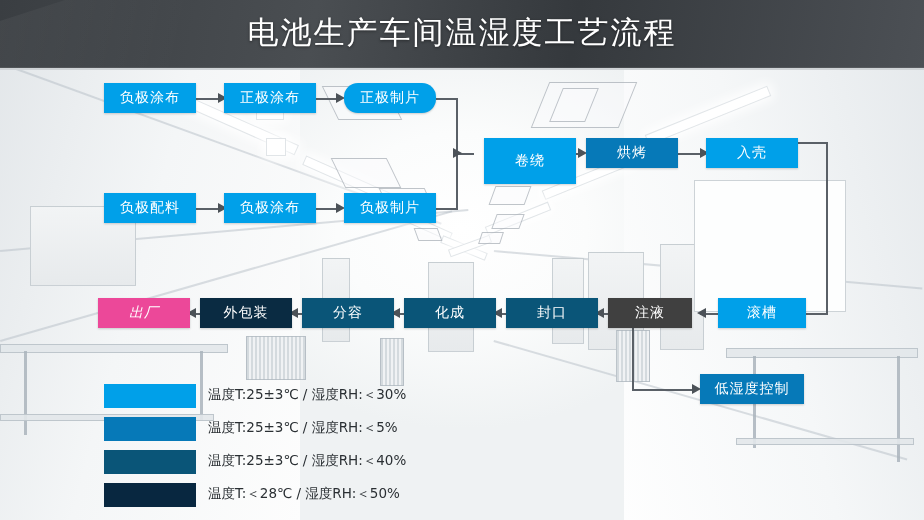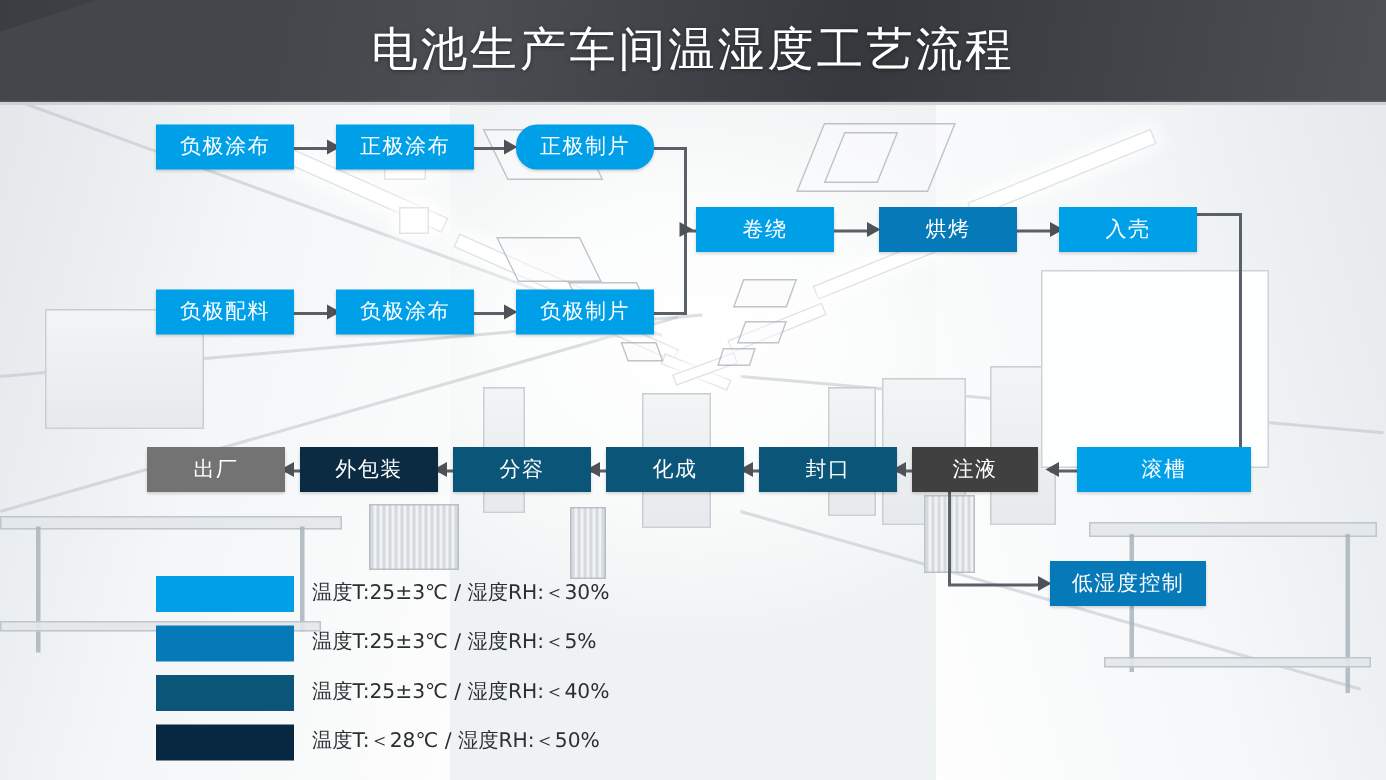--- a/index.html
+++ b/index.html
@@ -224,49 +224,49 @@
   <div class="node" style="left:104px;top:193px;width:92px;height:30px;background:#00a0e9;">
     <span>负极配料</span>
   </div>
   <div class="node" style="left:224px;top:193px;width:92px;height:30px;background:#00a0e9;">
     <span>负极涂布</span>
   </div>
   <div class="node" style="left:344px;top:193px;width:92px;height:30px;background:#00a0e9;">
     <span>负极制片</span>
   </div>
 
-  <div class="node" style="left:464px;top:138px;width:92px;height:30px;background:#00a0e9;">
+  <div class="node" style="left:484px;top:138px;width:92px;height:46px;background:#00a0e9;">
     <span>卷绕</span>
   </div>
   <div class="node" style="left:586px;top:138px;width:92px;height:30px;background:#0679b8;">
     <span>烘烤</span>
   </div>
   <div class="node" style="left:706px;top:138px;width:92px;height:30px;background:#00a0e9;">
     <span>入壳</span>
   </div>
 
-  <div class="node" style="left:98px;top:298px;width:92px;height:30px;background:#737373;">
+  <div class="node" style="left:98px;top:298px;width:92px;height:30px;background:#ec4899;font-style:italic;">
     <span>出厂</span>
   </div>
   <div class="node" style="left:200px;top:298px;width:92px;height:30px;background:#0a2b42;">
     <span>外包装</span>
   </div>
   <div class="node" style="left:404px;top:298px;width:92px;height:30px;background:#0a5578;">
     <span>化成</span>
   </div>
   <div class="node" style="left:302px;top:298px;width:92px;height:30px;background:#0a5578;">
     <span>分容</span>
   </div>
   <div class="node" style="left:506px;top:298px;width:92px;height:30px;background:#0a5578;">
     <span>封口</span>
   </div>
   <div class="node" style="left:608px;top:298px;width:84px;height:30px;background:#404040;">
     <span>注液</span>
   </div>
-  <div class="node" style="left:718px;top:298px;width:116px;height:30px;background:#00a0e9;">
+  <div class="node" style="left:718px;top:298px;width:88px;height:30px;background:#00a0e9;">
     <span>滚槽</span>
   </div>
 
   <div class="node" style="left:700px;top:374px;width:104px;height:30px;background:#0679b8;">
     <span>低湿度控制</span>
   </div>
 
   <div class="legend">
     <div class="leg-row">
       <div class="leg-sw" style="background:#00a0e9;"></div>

